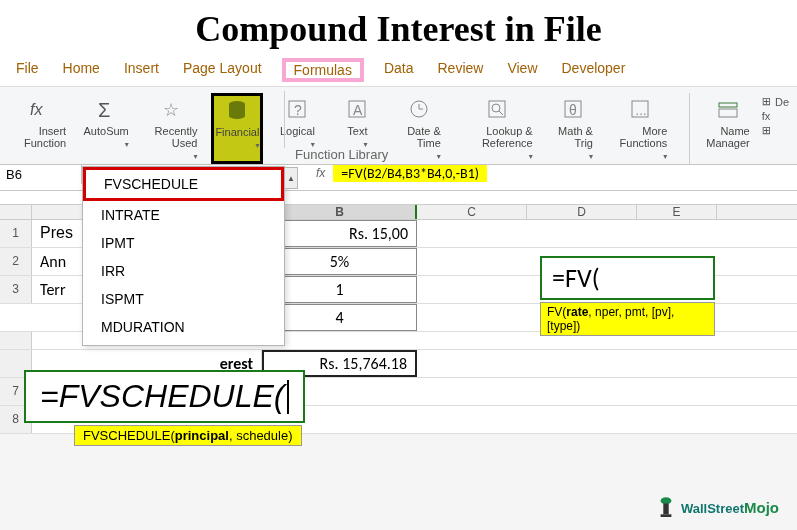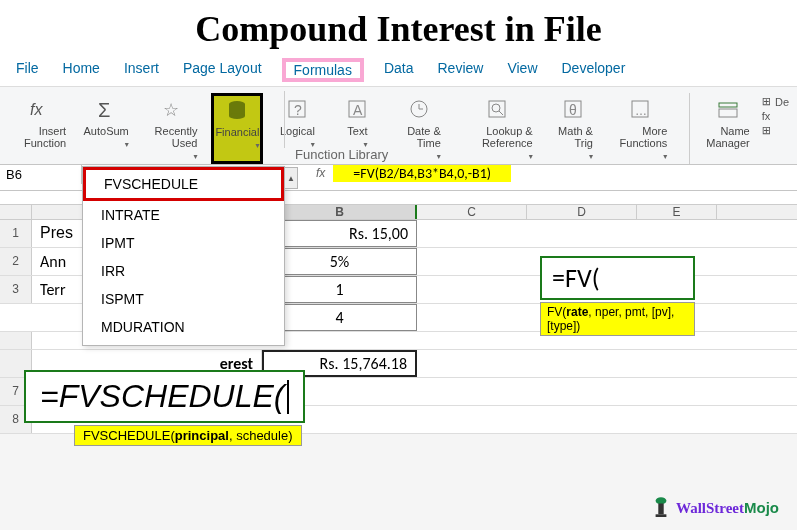--- a/index.html
+++ b/index.html
@@ -1,18 +1,18 @@
 <!DOCTYPE html>
 <html><head>
   <meta charset="utf-8">
   <style>
     * { margin: 0; padding: 0; box-sizing: border-box; font-family: 'Segoe UI', Arial, sans-serif; }
     body { width: 797px; height: 530px; background: #f5f5f5; position: relative; overflow: hidden; }
     .title { font-family: Georgia, 'Times New Roman', serif; font-size: 36px; font-weight: bold; text-align: center; padding: 8px 0 4px; background: #fff; }
-    .ribbon-tabs { display: flex; gap: 16px; padding: 4px 12px; background: #fff; font-size: 14px; color: #0369a1; border-bottom: 1px solid #ddd; }
+    .ribbon-tabs { display: flex; gap: 16px; padding: 4px 12px; background: #fff; font-size: 14px; color: #a16207; border-bottom: 1px solid #ddd; }
     .ribbon-tab { padding: 2px 4px; cursor: pointer; }
     .ribbon-tab.boxed { border: 4px solid #f9a8d4; padding: 0 8px; }
     .ribbon-body { display: flex; background: #f5f6f7; padding: 6px 8px 0; gap: 8px; border-bottom: 1px solid #c5c5c5; position: relative; }
     .ribbon-btn { display: flex; flex-direction: column; align-items: center; gap: 2px; padding: 2px 6px; font-size: 11px; color: #444; min-width: 52px; cursor:pointer;}
     .ribbon-btn .ico { width: 28px; height: 28px; display:flex; align-items:center; justify-content:center; color:#555;}
     .ribbon-btn.financial { background: #c2c813; border: 3px solid #000; padding: 0 6px 2px; }
     .ribbon-btn .two-line { text-align: right; line-height: 1.1; }
     .drop-caret { font-size: 8px; color: #666; }
     .func-lib-label { position:absolute; bottom:2px; left:295px; font-size:13px; color:#666;}
     .right-group { display:flex; gap:6px; margin-left:8px; border-left:1px solid #ccc; padding-left:10px;}
@@ -20,44 +20,44 @@
     .right-small-row { display:flex; align-items:center; gap:4px;}
     .arrow-sep { position:absolute; left:284px; top:4px; bottom:16px; border-left:1px solid #ccc;}
     .dropdown { position: absolute; left: 82px; top: 166px; width: 203px; background: #fff; border: 1px solid #b5b5b5; box-shadow: 2px 2px 6px rgba(0,0,0,0.15); z-index: 50; font-size: 14px; padding-bottom:4px;}
     .dropdown-item { padding: 6px 18px; cursor: pointer; }
     .dropdown-item.highlighted { border: 3px solid #d40000; background: #fff; font-weight: normal; }
     .dd-arrow { position:absolute; right:-14px; top:0; width:14px; height:22px; background:#eee; border:1px solid #b5b5b5; display:flex; align-items:center; justify-content:center; font-size:8px; color:#555;}
     .formula-bar-row { display:flex; align-items:flex-start; background:#fff; border-bottom:1px solid #c5c5c5; height:26px;}
     .name-box { width:82px; padding:2px 6px; border-right:1px solid #c5c5c5; font-size:13px; }
     .fx-area { display:flex; align-items:center; gap:4px; padding-left:6px;}
     .fx-label { font-style:italic; font-size:12px; color:#666; padding:0 4px;}
-    .formula-text { font-size:14px; background:#ffff00; padding:0 20px; font-family: Calibri, Arial; }
+    .formula-text { font-size:14px; background:#ffff00; padding:0 8px; font-family: Calibri, Arial; }
     .spacer-row { height:14px; background:#fff; border-bottom:1px solid #ccc;}
     .col-headers { display:flex; background:#f0f0f0; font-size:12px; color:#555; border-bottom:1px solid #ccc;}
     .rowh { width:32px; border-right:1px solid #ccc;}
     .colh { text-align:center; border-right:1px solid #ccc;}
     .colA { width:230px;} .colB { width:155px;} .colC { width:110px;} .colD { width:110px;} .colE { width:80px;}
     .colB.active { background:#d8d8d8; border-left:2px solid #1a7a1a; border-right:2px solid #1a7a1a; font-weight:600;}
     .grid { position:relative; background:#fff; }
     .grow { display:flex; height:28px; border-bottom:1px solid #ddd; font-size:15px; align-items:center;}
     .grow .rnum { width:32px; text-align:center; font-size:12px; color:#555; border-right:1px solid #ccc; background:#f0f0f0; align-self:stretch; display:flex; align-items:center; justify-content:center;}
     .cell { border-right:1px solid #ddd; padding:0 8px; align-self:stretch; display:flex; align-items:center;}
     .cell.colA { font-family: Calibri; font-size:16px;}
     .cell.colB { justify-content:flex-end; text-align:right; border:1px solid #888; font-family:Calibri; font-size:16px;}
     .interest-row .cell.colA { font-weight:bold; justify-content:flex-end;}
     .interest-row .cell.colB { border:2px solid #222; font-weight:normal;}
-    .fv-float { position:absolute; left:540px; top:256px; width:155px; z-index:60;}
+    .fv-float { position:absolute; left:540px; top:256px; width:175px; z-index:60;}
     .fv-float-box { border:2px solid #1a7a1a; background:#fff; font-size:26px; font-family:Calibri; padding:4px 10px;}
     .fv-hint { background:#ffff00; border:1px solid #999; font-size:12px; padding:2px 6px; margin-top:2px; display:inline-block; font-family:Calibri;}
     .fvs-float { position:absolute; left:24px; top:370px; z-index:70;}
     .fvs-box { border:2px solid #1a7a1a; background:#fff; font-size:32px; font-family:Calibri; padding:6px 14px; display:flex; align-items:center;font-style:italic;}
     .fvs-cursor { border-right:2px solid #000; height:34px; margin-left:2px;}
     .fvs-hint { background:#ffff00; border:1px solid #999; font-size:13px; padding:2px 8px; margin-left:50px; margin-top:2px; display:inline-block; font-family:Calibri;}
     .logo { position:absolute; right:18px; bottom:10px; display:flex; align-items:center; gap:6px; font-family:Arial; font-weight:600;}
-    .logo-text1 { color:#6d28d9; font-size:15px;font-family:Liberation Serif, serif;}
+    .logo-text1 { color:#0f766e; font-size:13px;}
     .logo-text2 { color:#1a8a4a; font-size:15px;}
     .logo-icon { width:18px; height:24px; }
     b.arg { font-weight:bold;}
   </style>
 </head>
 <body>
 
 <div class="title">Compound Interest in File</div>
 
 <div class="ribbon-tabs">

